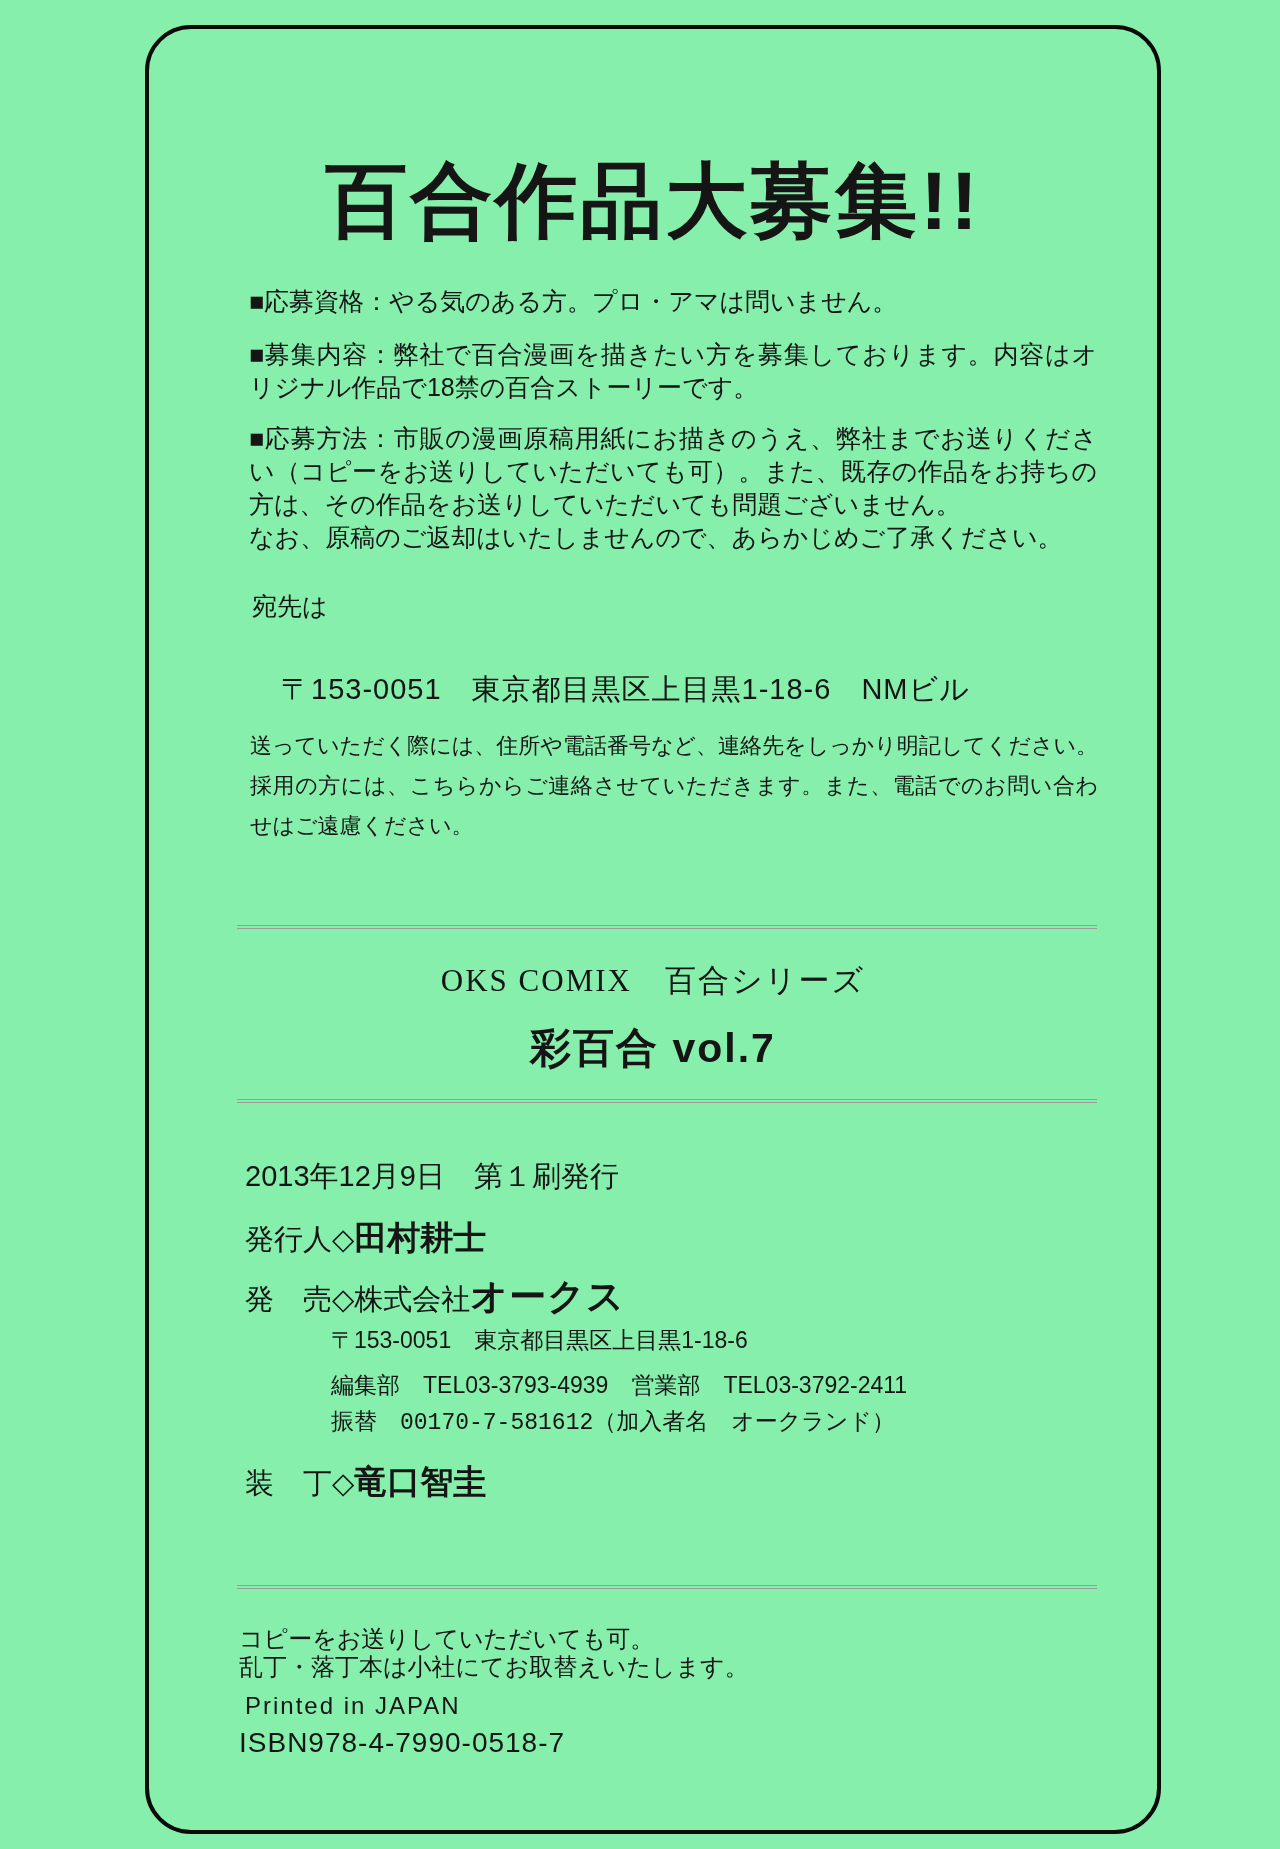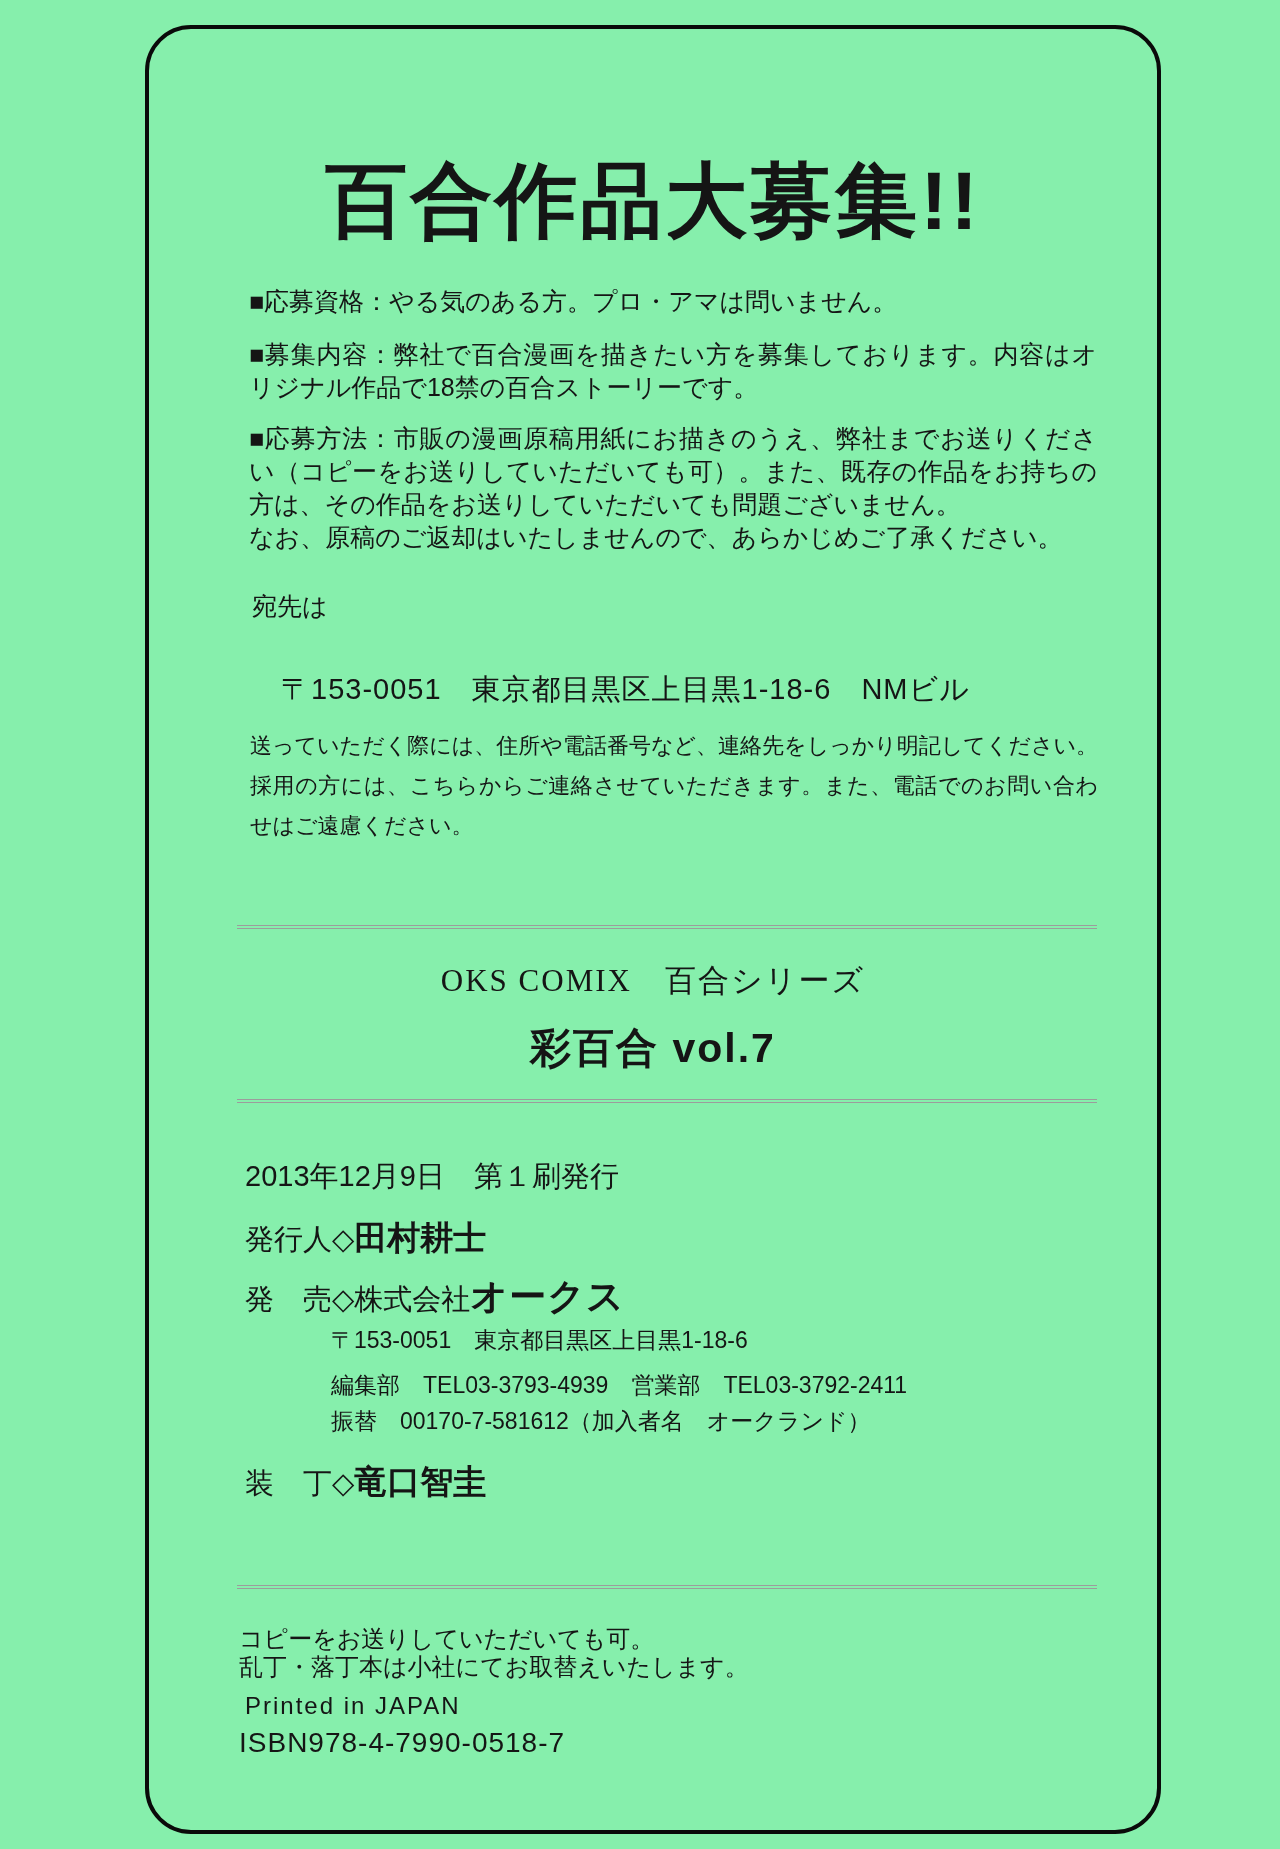--- a/index.html
+++ b/index.html
@@ -141,21 +141,21 @@
     </div>
 
     <div class="abs colo" style="top:1243px;">
       <span>発　売◇</span><span>株式会社</span><span class="name-xl">オークス</span>
     </div>
 
     <div class="abs colo-indent" style="top:1296px;">〒153-0051　東京都目黒区上目黒1-18-6</div>
 
     <div class="abs colo-indent" style="top:1341px;">編集部　TEL03-3793-4939　営業部　TEL03-3792-2411</div>
 
-    <div class="abs colo-indent" style="top:1377px;">振替　00170-7-581612（加入者名　オークランド）</div>
+    <div class="abs colo-indent" style="top:1377px;font-family:Liberation Mono, monospace;">振替　00170-7-581612（加入者名　オークランド）</div>
 
     <div class="abs colo" style="top:1431px;">
       <span>装　丁◇</span><span class="name-big">竜口智圭</span>
     </div>
 
 
     <div class="abs divider" style="top:1556px;"></div>
 
     <div class="abs foot-note" style="top:1594px;">コピーをお送りしていただいても可。</div>
 

